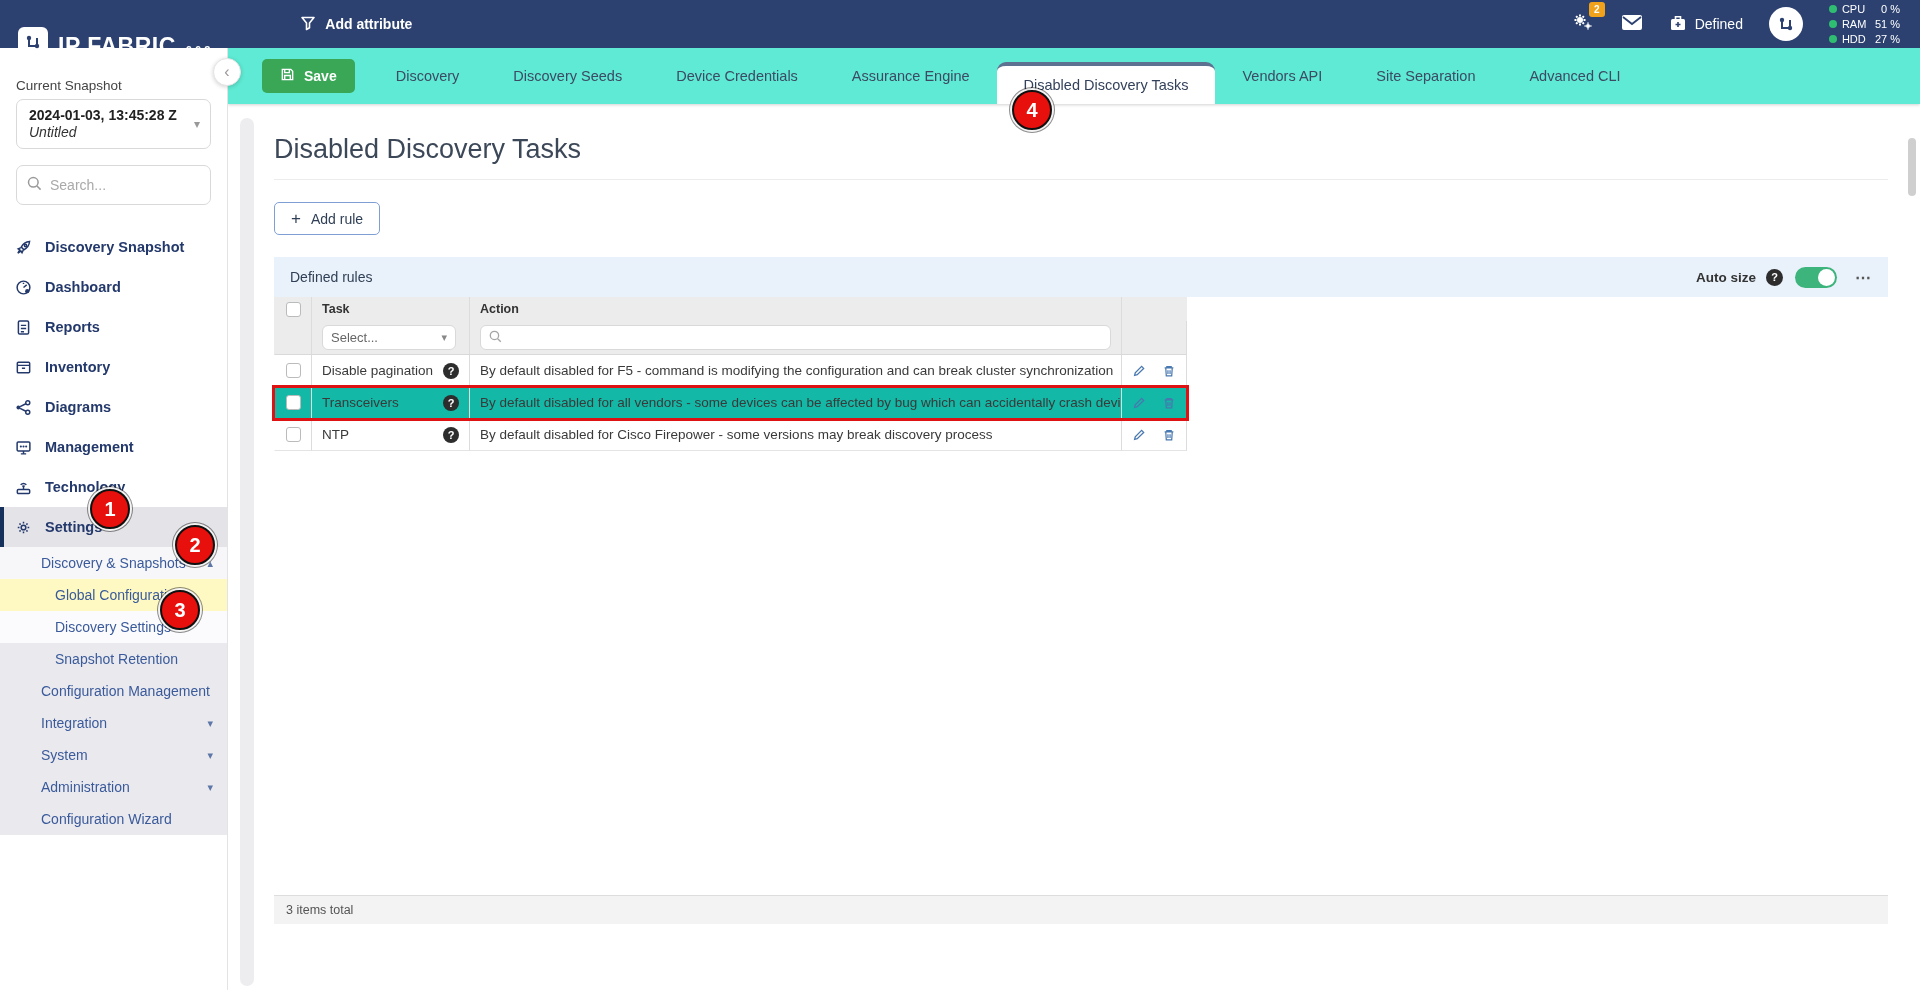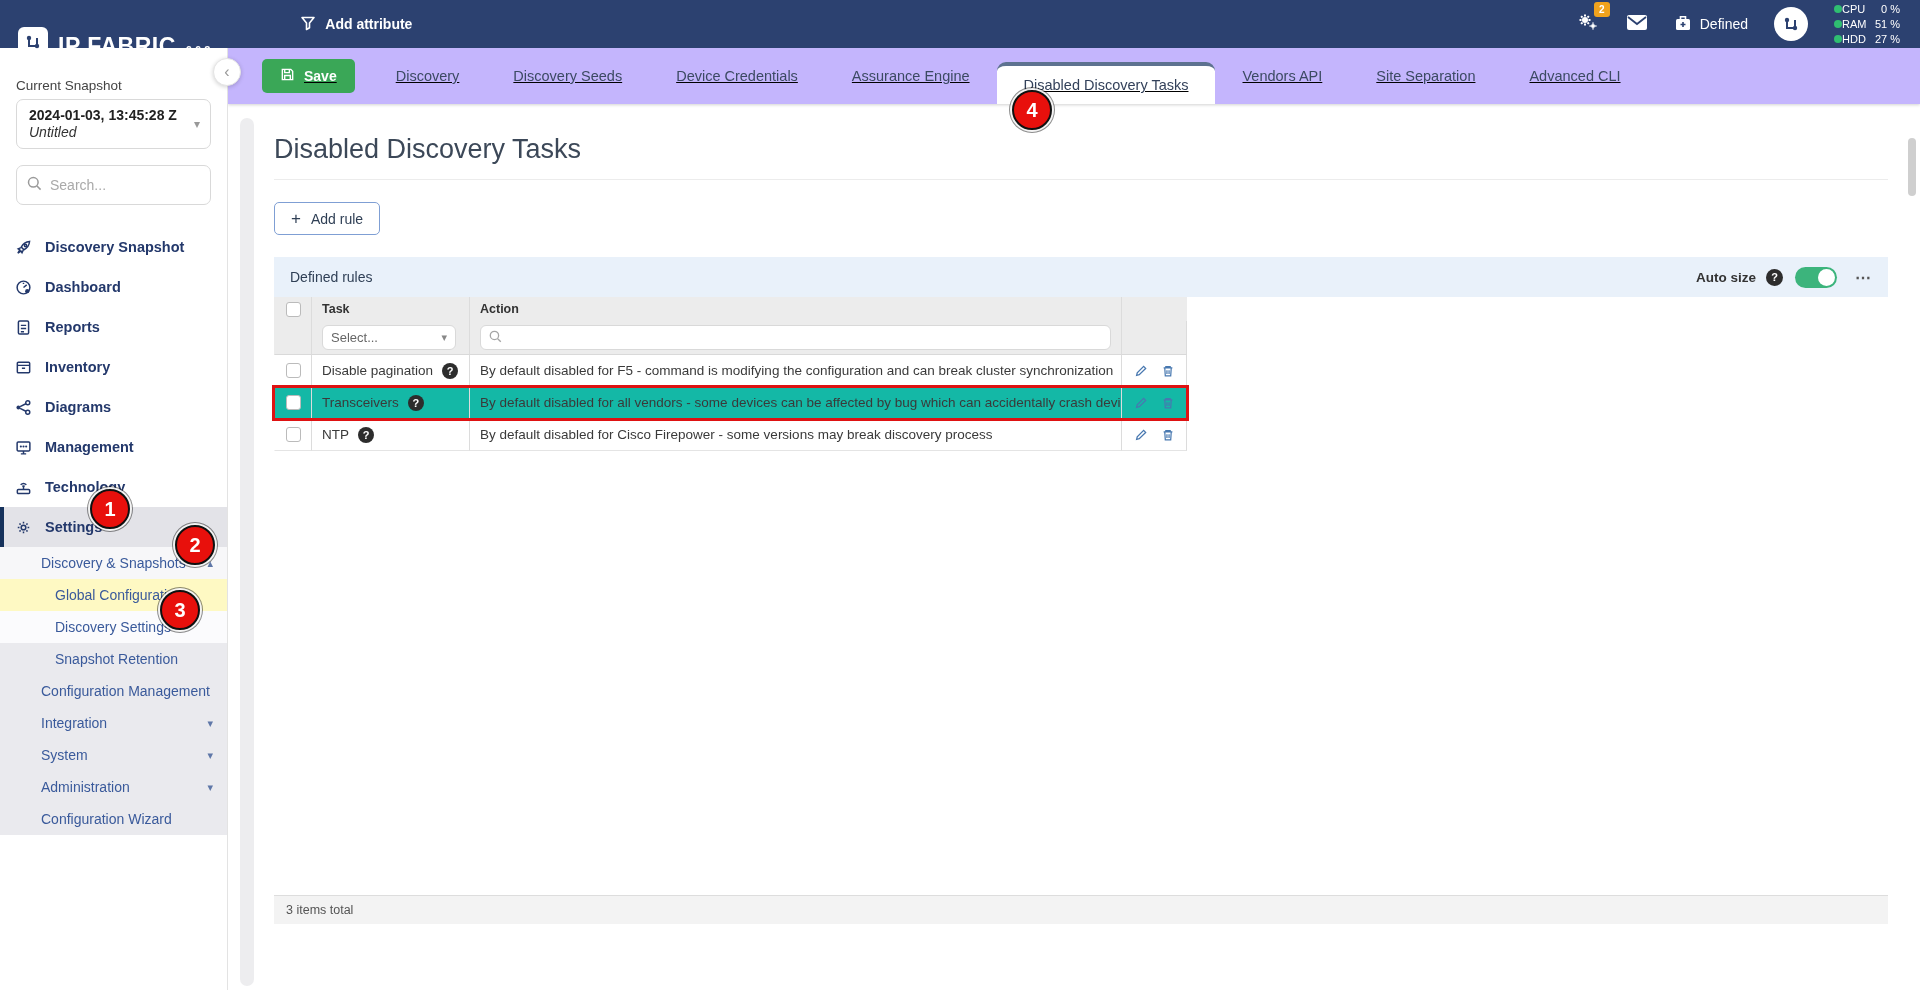--- a/index.html
+++ b/index.html
@@ -12,21 +12,21 @@
   .logo-text { font-size:23px; font-weight:bold; letter-spacing:.5px; line-height:1; }
   .logo-version { font-size:11px; font-weight:bold; margin-bottom:2px; }
   .add-attr { display:flex; align-items:center; gap:9px; margin-left:90px; font-size:14px; font-weight:bold; cursor:pointer; }
   .topbar-spacer { flex:1; }
   .topbar-right { display:flex; align-items:center; gap:26px; margin-right:14px; }
   .icon-btn { position:relative; display:flex; align-items:center; cursor:pointer; }
   .badge { position:absolute; top:-9px; right:-10px; background:#f0a21d; color:#fff; font-size:10px; font-weight:bold; min-width:16px; height:15px; border-radius:3px; display:flex; align-items:center; justify-content:center; padding:0 3px; }
   .support { display:flex; align-items:center; gap:8px; font-size:14px; cursor:pointer; }
   .avatar { width:34px; height:34px; border-radius:50%; background:#fff; display:flex; align-items:center; justify-content:center; cursor:pointer; }
   .stats { display:flex; flex-direction:column; justify-content:center; gap:1px; font-size:11px; line-height:14px; margin-right:6px; min-width:66px; }
-  .stat-row { display:flex; align-items:center; }
+  .stat-row { display:flex; align-items:center; gap:5px; }
   .stat-dot { width:8px; height:8px; border-radius:50%; background:#2fbe71; flex:0 0 auto; }
   .stat-label { width:28px; }
   .stat-value { text-align:right; flex:1; }
 
   
   .app { display:flex; height:942px; }
 
   
   .sidebar { position:relative; width:228px; background:#fff; border-right:1px solid #e3e3e3; flex:0 0 auto; z-index:20; }
   .collapse-btn { position:absolute; right:-14px; top:10px; width:28px; height:28px; background:#fff; border:1px solid #e4e4e4; border-radius:50%; box-shadow:0 1px 4px rgba(0,0,0,.18); color:#9a9a9a; font-size:16px; display:flex; align-items:center; justify-content:center; cursor:pointer; z-index:25; }
@@ -51,21 +51,21 @@
   .subnav-item.active-parent { background:#f7f7f9; }
   .subnav-item.shaded { background:#fef9c3; }
   .subnav-item.selected { background:#fbfbfd; }
   .subnav-item .sub-spacer { flex:1; }
   .chev { font-size:11px; color:#5f77a8; }
 
   
   .content { position:relative; flex:1; background:#fff; }
   .gutter { position:absolute; left:12px; top:70px; bottom:4px; width:14px; background:#ededef; border-radius:7px; }
 
-  .tabstrip { height:56px; background:#c4b5fd; display:flex; align-items:center; box-shadow:0 1px 3px rgba(0,0,0,.18); position:relative; z-index:5; padding-left:34px;text-decoration:underline; }
+  .tabstrip { height:56px; background:#5eead4; display:flex; align-items:center; box-shadow:0 1px 3px rgba(0,0,0,.18); position:relative; z-index:5; padding-left:34px; }
   .save-btn { display:flex; align-items:center; gap:9px; background:#3aa757; color:#fff; font-size:14px; font-weight:bold; border:none; border-radius:5px; height:34px; padding:0 18px; cursor:pointer; font-family:"Liberation Sans", sans-serif; }
   .tabs { display:flex; align-items:stretch; height:100%; margin-left:14px; }
   .tab { display:flex; align-items:center; padding:0 27px; font-size:14.5px; color:#3c4a63; cursor:pointer; }
   .tab.active { background:#fff; border-top:4px solid #5d7290; border-radius:9px 9px 0 0; margin-top:14px; padding-top:0; align-items:center; color:#33415a; }
 
   .main { padding:0 0 0 46px; }
   .page-title { margin-top:30px; font-size:27px; font-weight:500; color:#3c4858; }
   .title-divider { margin-top:14px; margin-right:32px; border-bottom:1px solid #ececec; }
   .add-rule-btn { margin-top:22px; display:inline-flex; align-items:center; gap:10px; background:#fff; border:1px solid #7f9fd4; border-radius:5px; height:33px; padding:0 16px; font-size:14px; color:#2f3f55; cursor:pointer; font-family:"Liberation Sans", sans-serif; }
   .plus-glyph { font-size:17px; color:#2f3f55; line-height:1; }
@@ -82,21 +82,21 @@
   .more-dots { color:#555; font-size:16px; font-weight:bold; letter-spacing:1px; cursor:pointer; }
 
   .grid-table { width:913px; }
   .t-row { display:grid; grid-template-columns:38px 158px 652px 65px; }
   .t-head { background:#ececec; }
   .t-cell { border-right:1px solid #dcdcdc; border-bottom:1px solid #e4e4e4; display:flex; align-items:center; padding:0 10px; }
   .t-row .t-cell:first-child { border-left:1px solid transparent; justify-content:center; padding:0; }
   .t-head .t-cell { border-bottom:none; height:24px; font-size:12.5px; font-weight:bold; color:#333; }
   .t-filter { background:#ececec; }
   .t-filter .t-cell { height:34px; border-bottom:1px solid #d9d9d9; }
-  .t-data .t-cell { height:32px; font-size:13.5px; color:#3a3a3a; background:#fff; }
+  .t-data .t-cell { height:32px; font-size:13.5px; color:#3a3a3a; background:#fff;justify-content:space-between; }
   .t-data.shade .t-cell { background:#14b8a6; }
   .t-data.hl { outline:3px solid #de1212; outline-offset:-1px; position:relative; z-index:3; }
   .task-cell { gap:9px; }
   .note-cell { white-space:nowrap; overflow:hidden; }
   .action-cell { justify-content:center; gap:13px; }
 
   .mini-select { background:#fff; border:1px solid #d9d9d9; border-radius:6px; height:25px; width:134px; display:flex; align-items:center; padding:0 8px; font-size:13px; color:#666; cursor:pointer; }
   .mini-select .sel-spacer { flex:1; }
   .note-search { background:#fff; border:1px solid #d9d9d9; border-radius:6px; height:25px; width:100%; display:flex; align-items:center; padding:0 8px; gap:6px; }
   .note-search input { border:none; outline:none; width:100%; font-size:13px; font-family:"Liberation Sans", sans-serif; background:transparent; }

